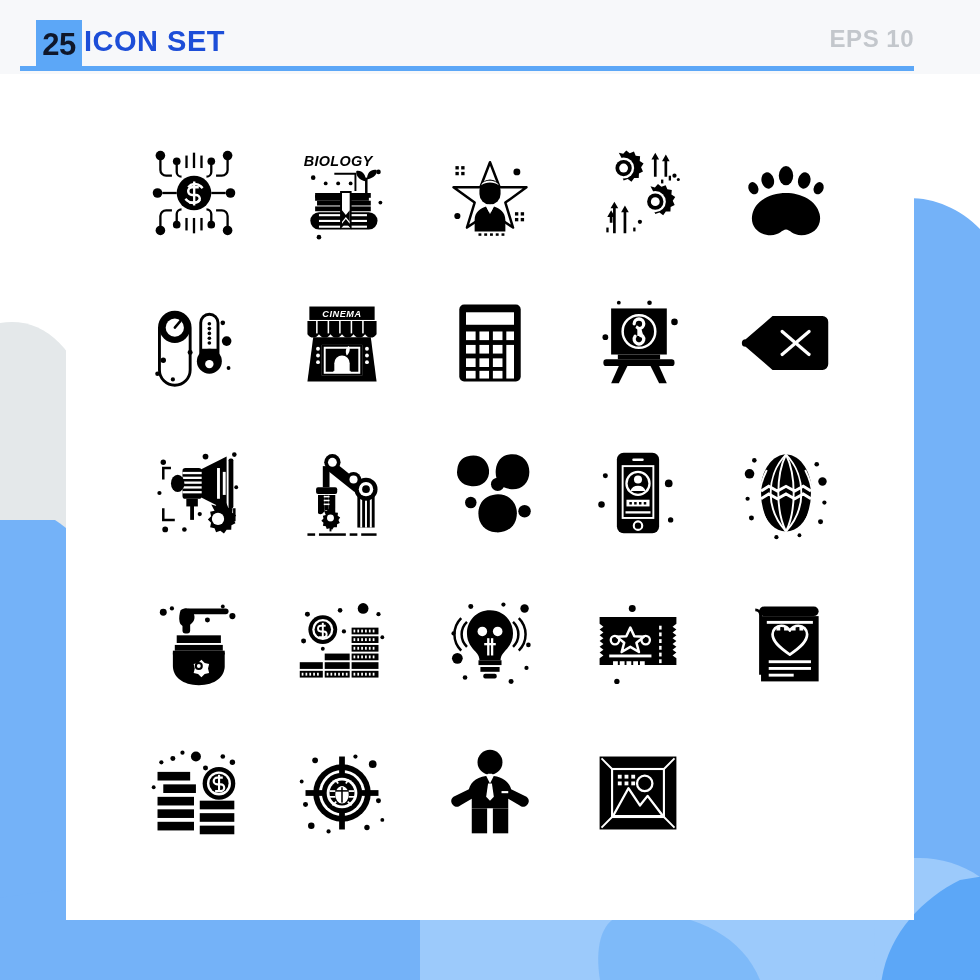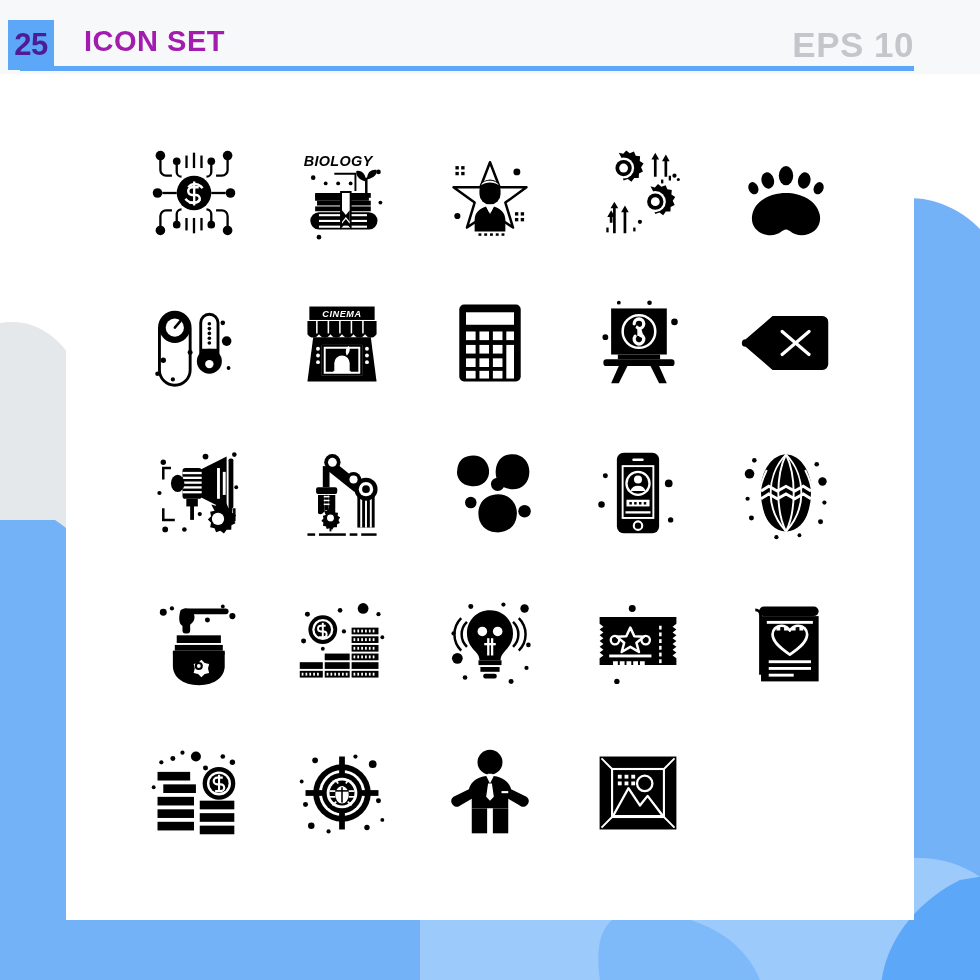--- a/index.html
+++ b/index.html
@@ -56,48 +56,48 @@
     position: absolute;
     left: 20px;
     top: 66px;
     width: 894px;
     height: 5px;
     background: #5ca7f7;
     z-index: 4;
   }
   #count-badge {
     position: absolute;
-    left: 8px;
+    left: 36px;
     top: 20px;
     width: 46px;
     height: 50px;
     background: #5ca7f7;
-    color: #4c1d95;
+    color: #0f172a;
     font-size: 31px;
     font-weight: bold;
     line-height: 50px;
     text-align: center;
     letter-spacing: -0.5px;
     z-index: 5;
   }
   #set-title {
     position: absolute;
     left: 84px;
     top: 25px;
     font-size: 29px;
     font-weight: bold;
-    color: #a21caf;
+    color: #1d4ed8;
     letter-spacing: 0.5px;
     z-index: 5;
   }
   #eps-label {
     position: absolute;
     right: 66px;
     top: 25px;
-    font-size: 35px;
+    font-size: 24px;
     font-weight: bold;
     color: #c3c7cc;
     letter-spacing: 0.5px;
     z-index: 5;
     margin-left: 24px;
   }
 
   
   #icon-grid {
     position: absolute;

